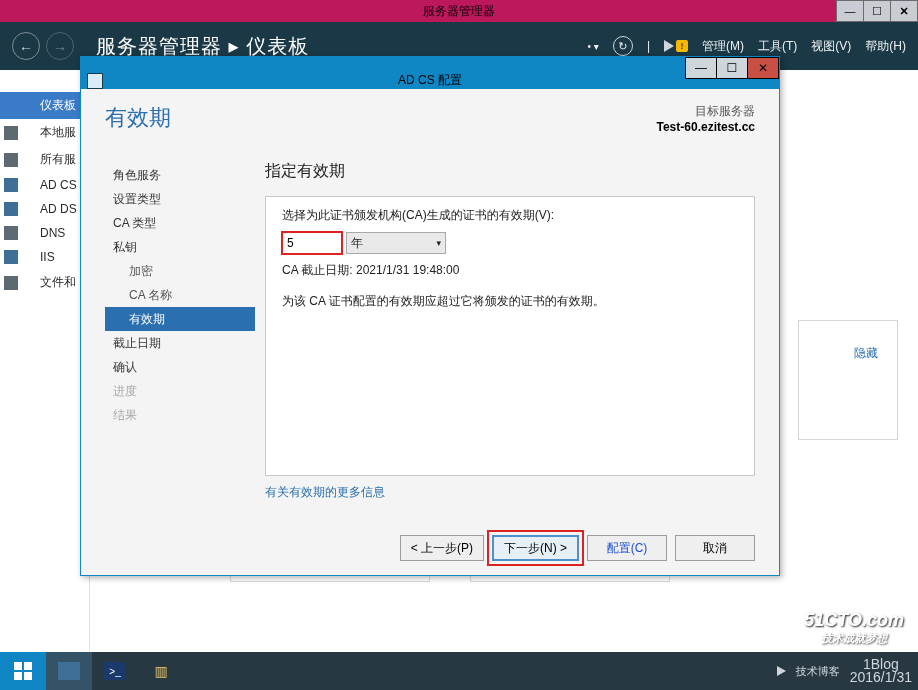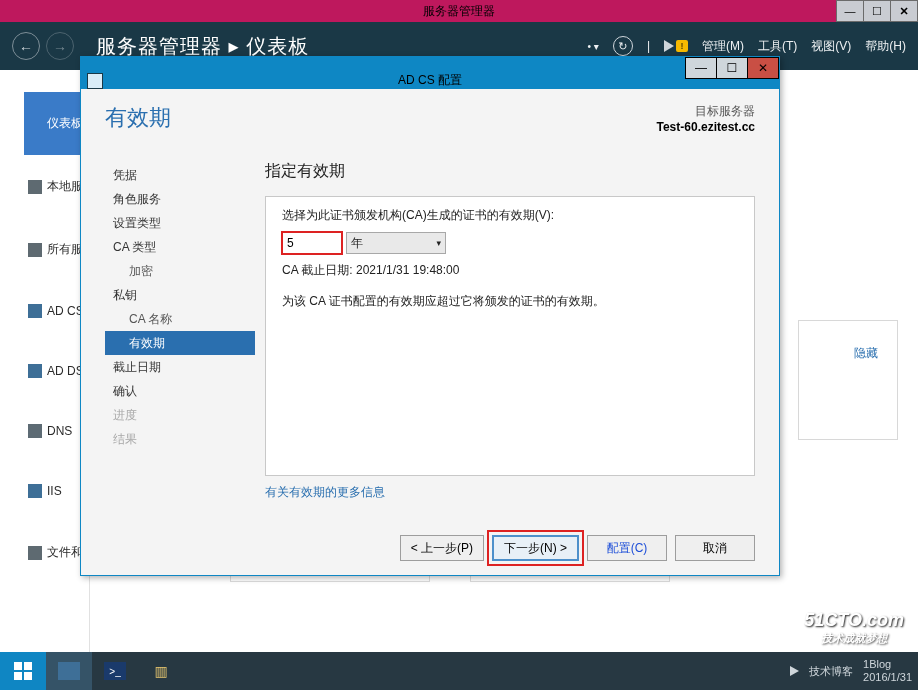--- a/index.html
+++ b/index.html
@@ -18,21 +18,21 @@
   .sm-header .breadcrumb { font-size:20px; color:#fff; margin-left:16px; letter-spacing:1px; }
   .sm-header .menu { position:absolute; right:12px; top:0; height:48px; display:flex; align-items:center; gap:14px; font-size:12px; color:#eef1f3;}
   .sm-header .menu .refresh-ico { width:20px; height:20px; border:1.5px solid #cfd6db; border-radius:50%; display:flex; align-items:center; justify-content:center; font-size:11px;}
   .sm-header .menu .flag-ico { display:flex; align-items:center; gap:2px;}
   .sm-header .menu .flag-ico .flag { width:0; height:0; border-left:10px solid #cfd6db; border-top:6px solid transparent; border-bottom:6px solid transparent;}
   .sm-header .menu .flag-ico .warn { width:12px; height:12px; background:#f6b900; color:#000; font-size:9px; display:flex; align-items:center; justify-content:center; border-radius:2px;}
 
   
   .sm-body { position:absolute; top:70px; left:0; right:0; bottom:38px; background:#fff;}
   .sm-sidebar { position:absolute; left:0; top:0; width:90px; height:100%; background:#fff; border-right:1px solid #e1e1e1; padding-top:22px;}
-  .sm-sidebar .item { display:flex; align-items:center; font-size:12px; padding:23px 4px; color:#2a2a2a; gap:5px;margin-left:24px;}
+  .sm-sidebar .item { display:flex; align-items:center; font-size:12px; padding:5px 4px; color:#2a2a2a; gap:22px;}
   .sm-sidebar .item.selected { background:#3a7bc8; color:#fff;}
   .sm-sidebar .ico { width:14px; height:14px; background:#3e6f97; display:inline-block; }
   .sm-sidebar .ico.srv { background:#5e6a71;}
   .sm-sidebar .ico.dash { background:#3a7bc8;}
   .sm-sidebar .ico.dns { background:#5d6b74;}
 
   
   .tile-panel { position:absolute; right:20px; top:250px; width:100px; height:120px; border:1px solid #d8d8d8;}
   .hide-link { position:absolute; right:40px; top:275px; font-size:12px; color:#2a6faf; }
   .bottom-tiles { position:absolute; left:230px; bottom:70px; display:flex; gap:40px;}
@@ -86,21 +86,21 @@
   .taskbar { position:absolute; left:0; bottom:0; right:0; height:38px; background:#273842; display:flex; align-items:center;}
   .taskbar .start { width:46px; height:38px; background:#0f86c3; display:flex; align-items:center; justify-content:center;}
   .taskbar .start .winlogo { width:18px; height:18px; display:grid; grid-template-columns:1fr 1fr; grid-template-rows:1fr 1fr; gap:2px;}
   .taskbar .start .winlogo span { background:#fff;}
   .taskbar .tbtn { width:46px; height:38px; display:flex; align-items:center; justify-content:center; color:#cfd6db; font-size:14px;}
   .taskbar .tbtn.active { background:#355367;}
   .taskbar .tbtn .ico-sm { width:22px; height:18px; background:#3e6f97;}
   .taskbar .tbtn .ico-ps { width:22px; height:18px; background:#1a3a6b; color:#fff; font-size:10px; display:flex; align-items:center; justify-content:center;}
   .taskbar .tray { position:absolute; right:6px; top:0; height:38px; display:flex; align-items:center; gap:10px; color:#cfd6db; font-size:11px;}
   .taskbar .tray .flagmini { width:0; height:0; border-left:9px solid #cfd6db; border-top:5px solid transparent; border-bottom:5px solid transparent;}
-  .taskbar .tray .clock { text-align:left; line-height:13px; font-size:11px;}
+  .taskbar .tray .clock { text-align:center; line-height:13px; font-size:14px;}
 
   .watermark { position:absolute; right:14px; bottom:44px; font-size:18px; color:#fff; text-shadow:1px 1px 2px #000; font-style:italic; opacity:.85; font-weight:bold;}
   .watermark .small { font-size:11px; display:block; text-align:center; opacity:.8;}
 </style>
 </head>
 <body>
 
 <div class="outer-titlebar">
   <span class="title">服务器管理器</span>
   <div class="winbtns">
@@ -194,26 +194,25 @@
   <div class="dlg-header">
     <div class="page-title">有效期</div>
     <div class="target">
       <div>目标服务器</div>
       <div class="srvname">Test-60.ezitest.cc</div>
     </div>
   </div>
 
   <div class="dlg-body">
     <div class="dlg-nav">
-      <div class="nitem">凭据</div>
       <div class="nitem">角色服务</div>
       <div class="nitem">设置类型</div>
       <div class="nitem">CA 类型</div>
+      <div class="nitem">私钥</div>
       <div class="nitem sub">加密</div>
-      <div class="nitem">私钥</div>
       <div class="nitem sub">CA 名称</div>
       <div class="nitem selected">有效期</div>
       <div class="nitem">截止日期</div>
       <div class="nitem">确认</div>
       <div class="nitem disabled">进度</div>
       <div class="nitem disabled">结果</div>
     </div>
 
     <div class="dlg-content">
       <div class="section-title">指定有效期</div>

